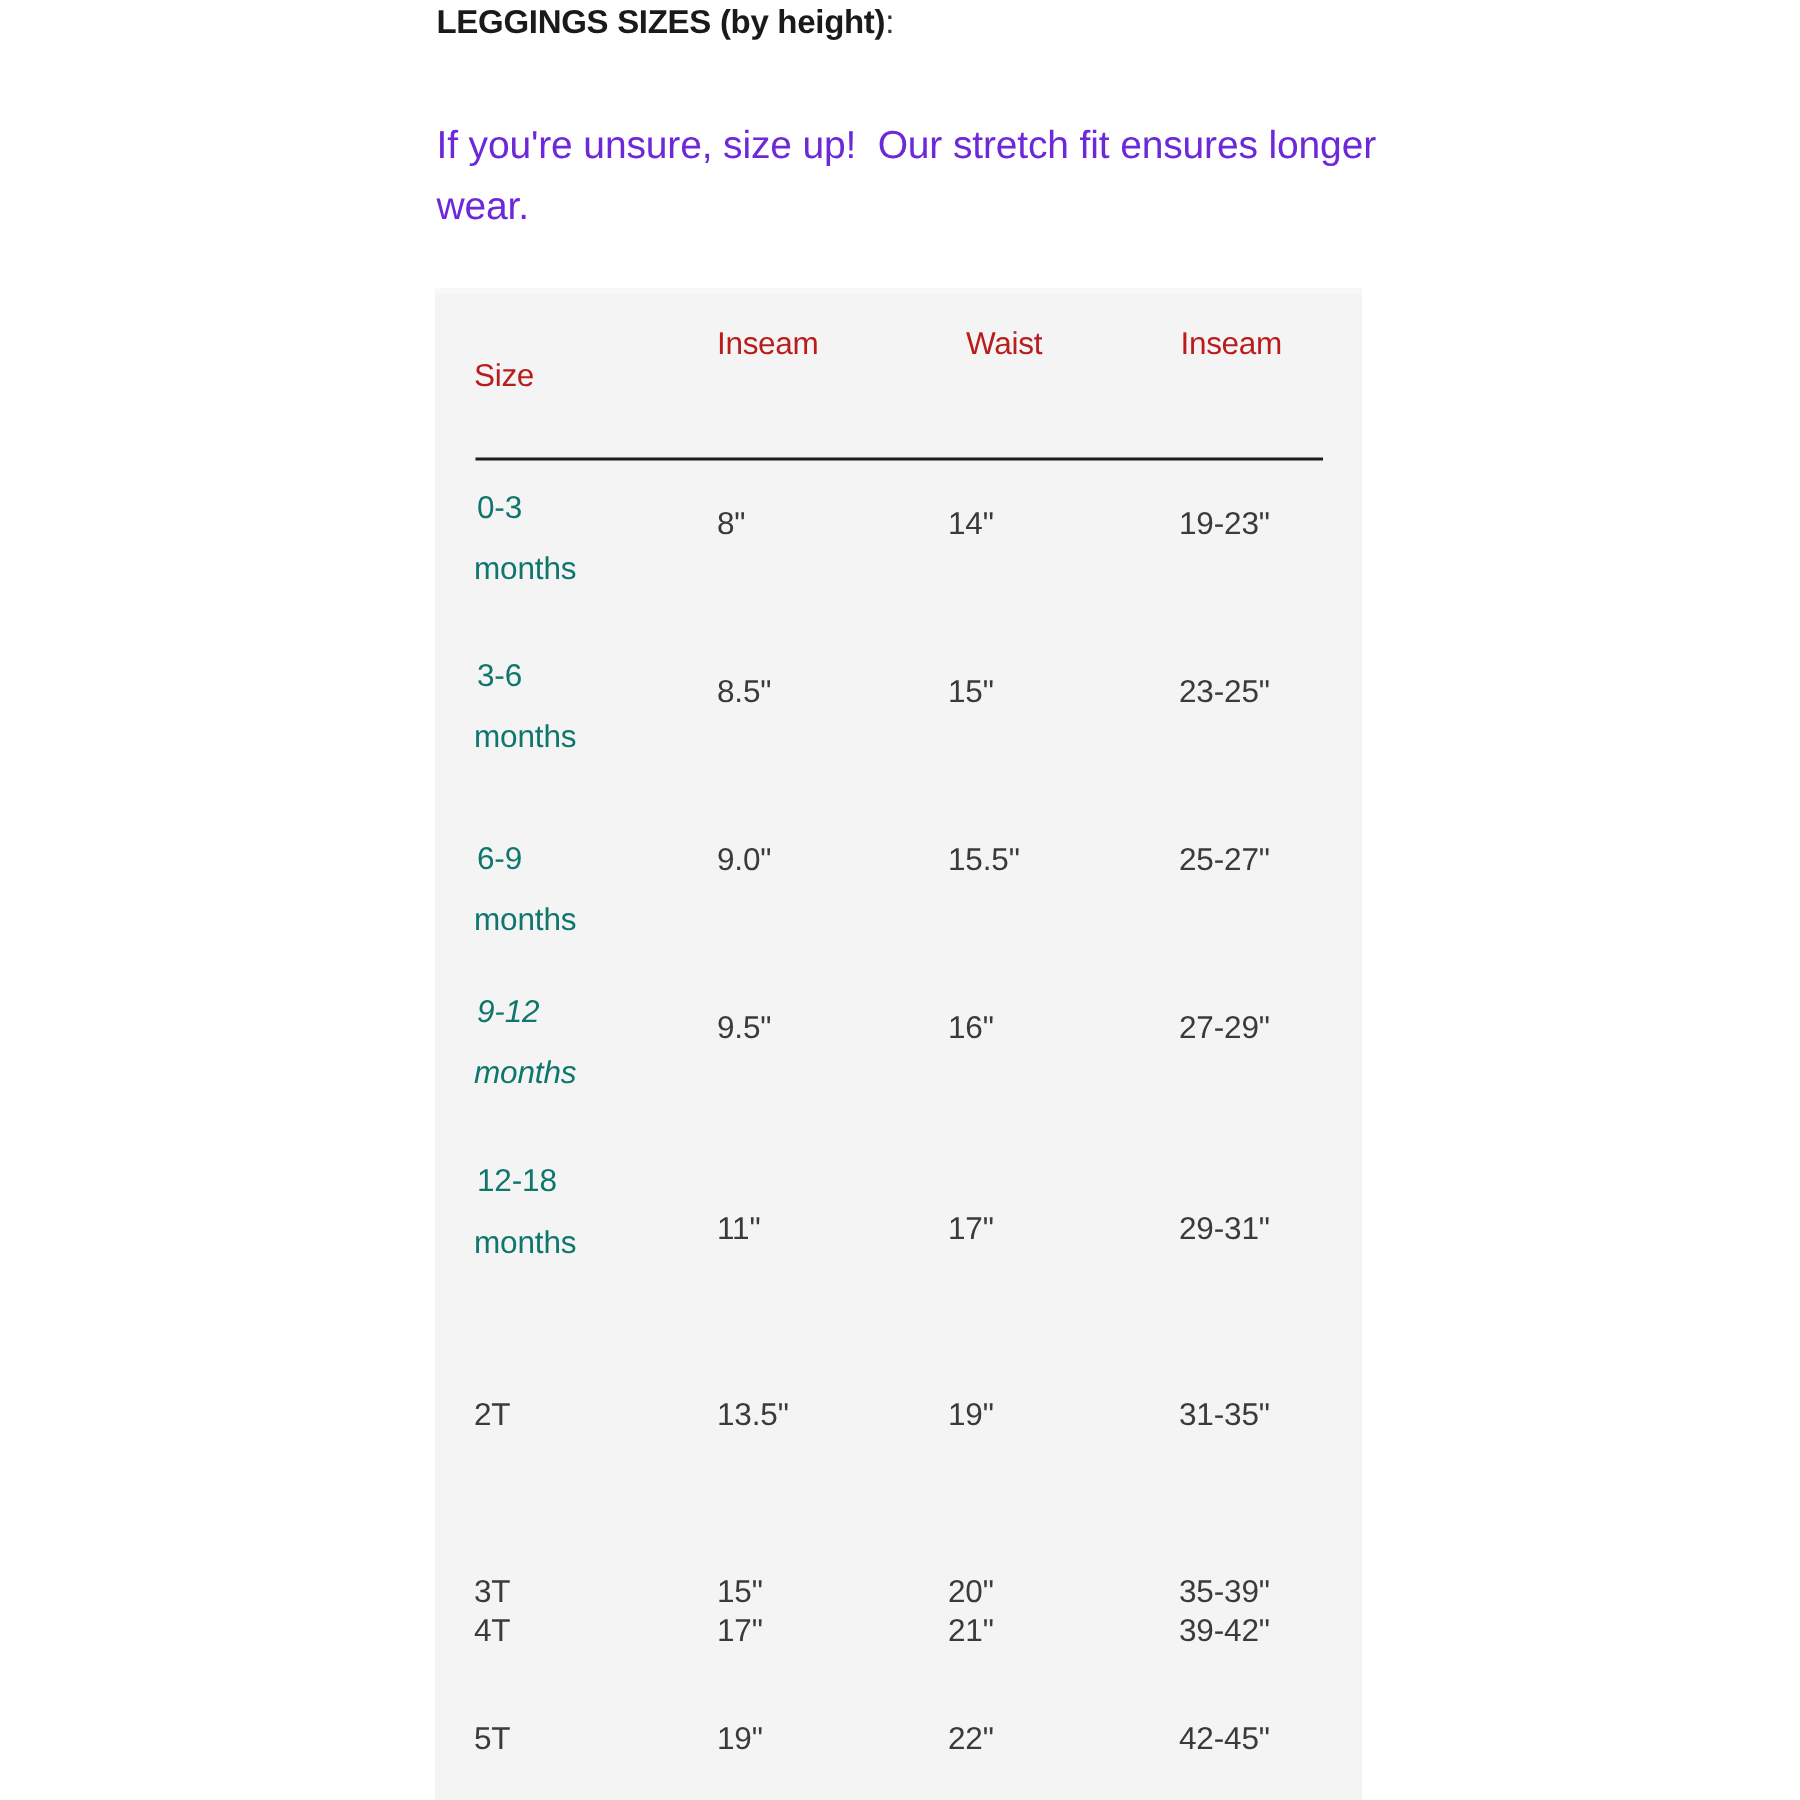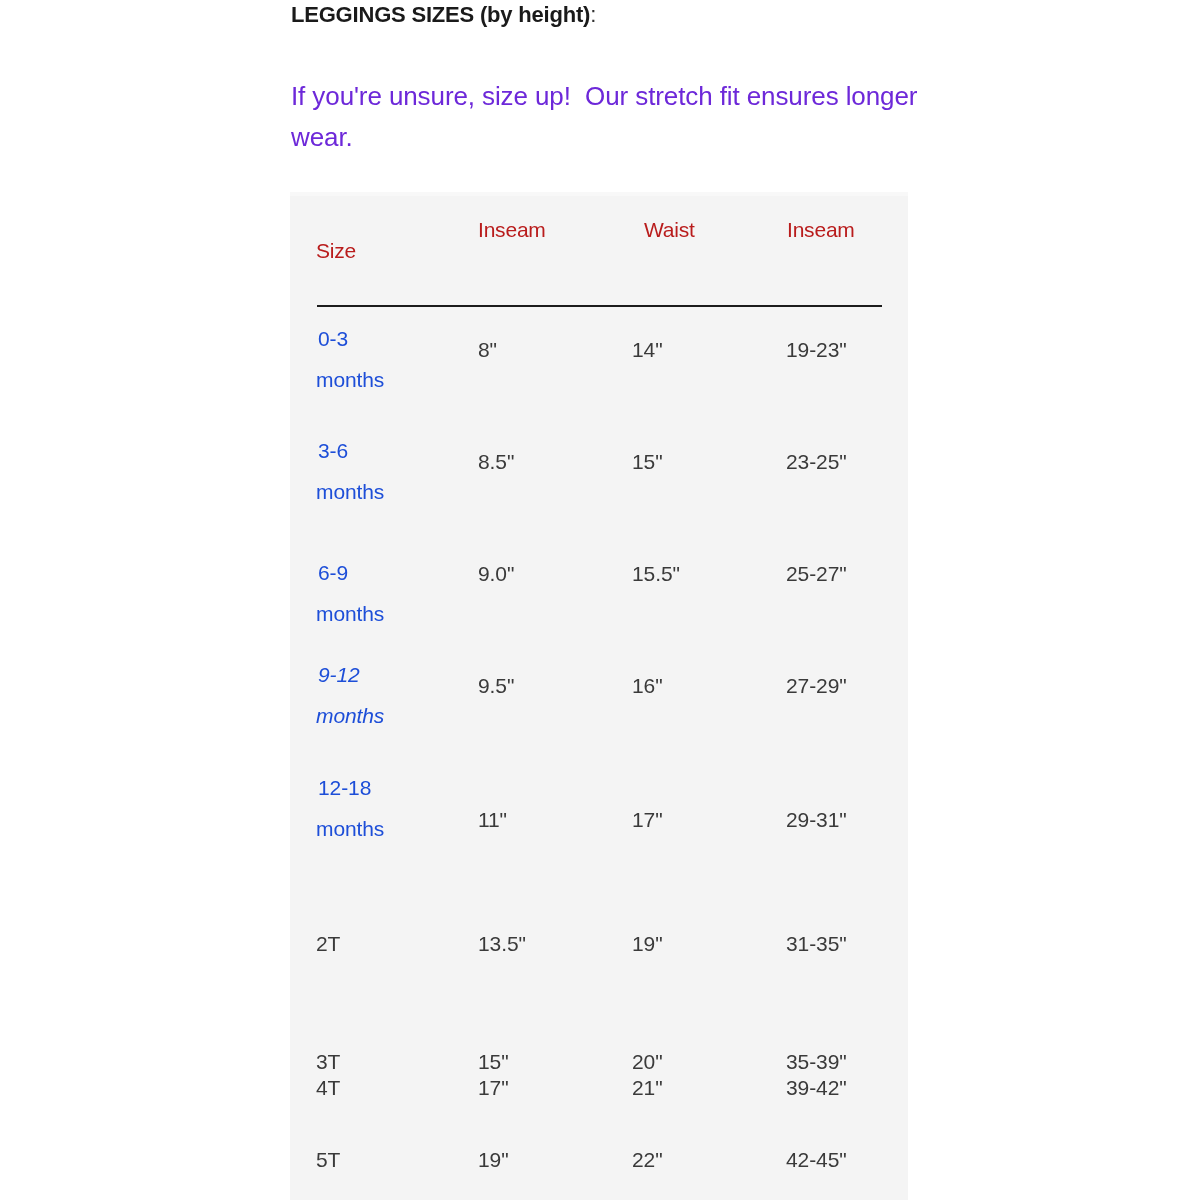--- a/index.html
+++ b/index.html
@@ -118,21 +118,21 @@
   .c-size   { left: 26px;  }
   .c-inseam { left: 188px; }
   .c-waist  { left: 342px; }
   .c-height { left: 496px; }
 
   .size-stack {
     position: absolute;
     left: 26px;
     font-size: 21px;
     line-height: 41px;
-    color: #1d4ed8;
+    color: #0f766e;
     letter-spacing: -0.1px;
     white-space: nowrap;
   }
   .size-stack .ln1 { display: block; padding-left: 2px; }
   .size-stack .ln2 { display: block; }
 </style>
 </head>
 <body>
 
 <div class="heading"><span>LEGGINGS SIZES (by height)</span><span class="colon">:</span></div>

